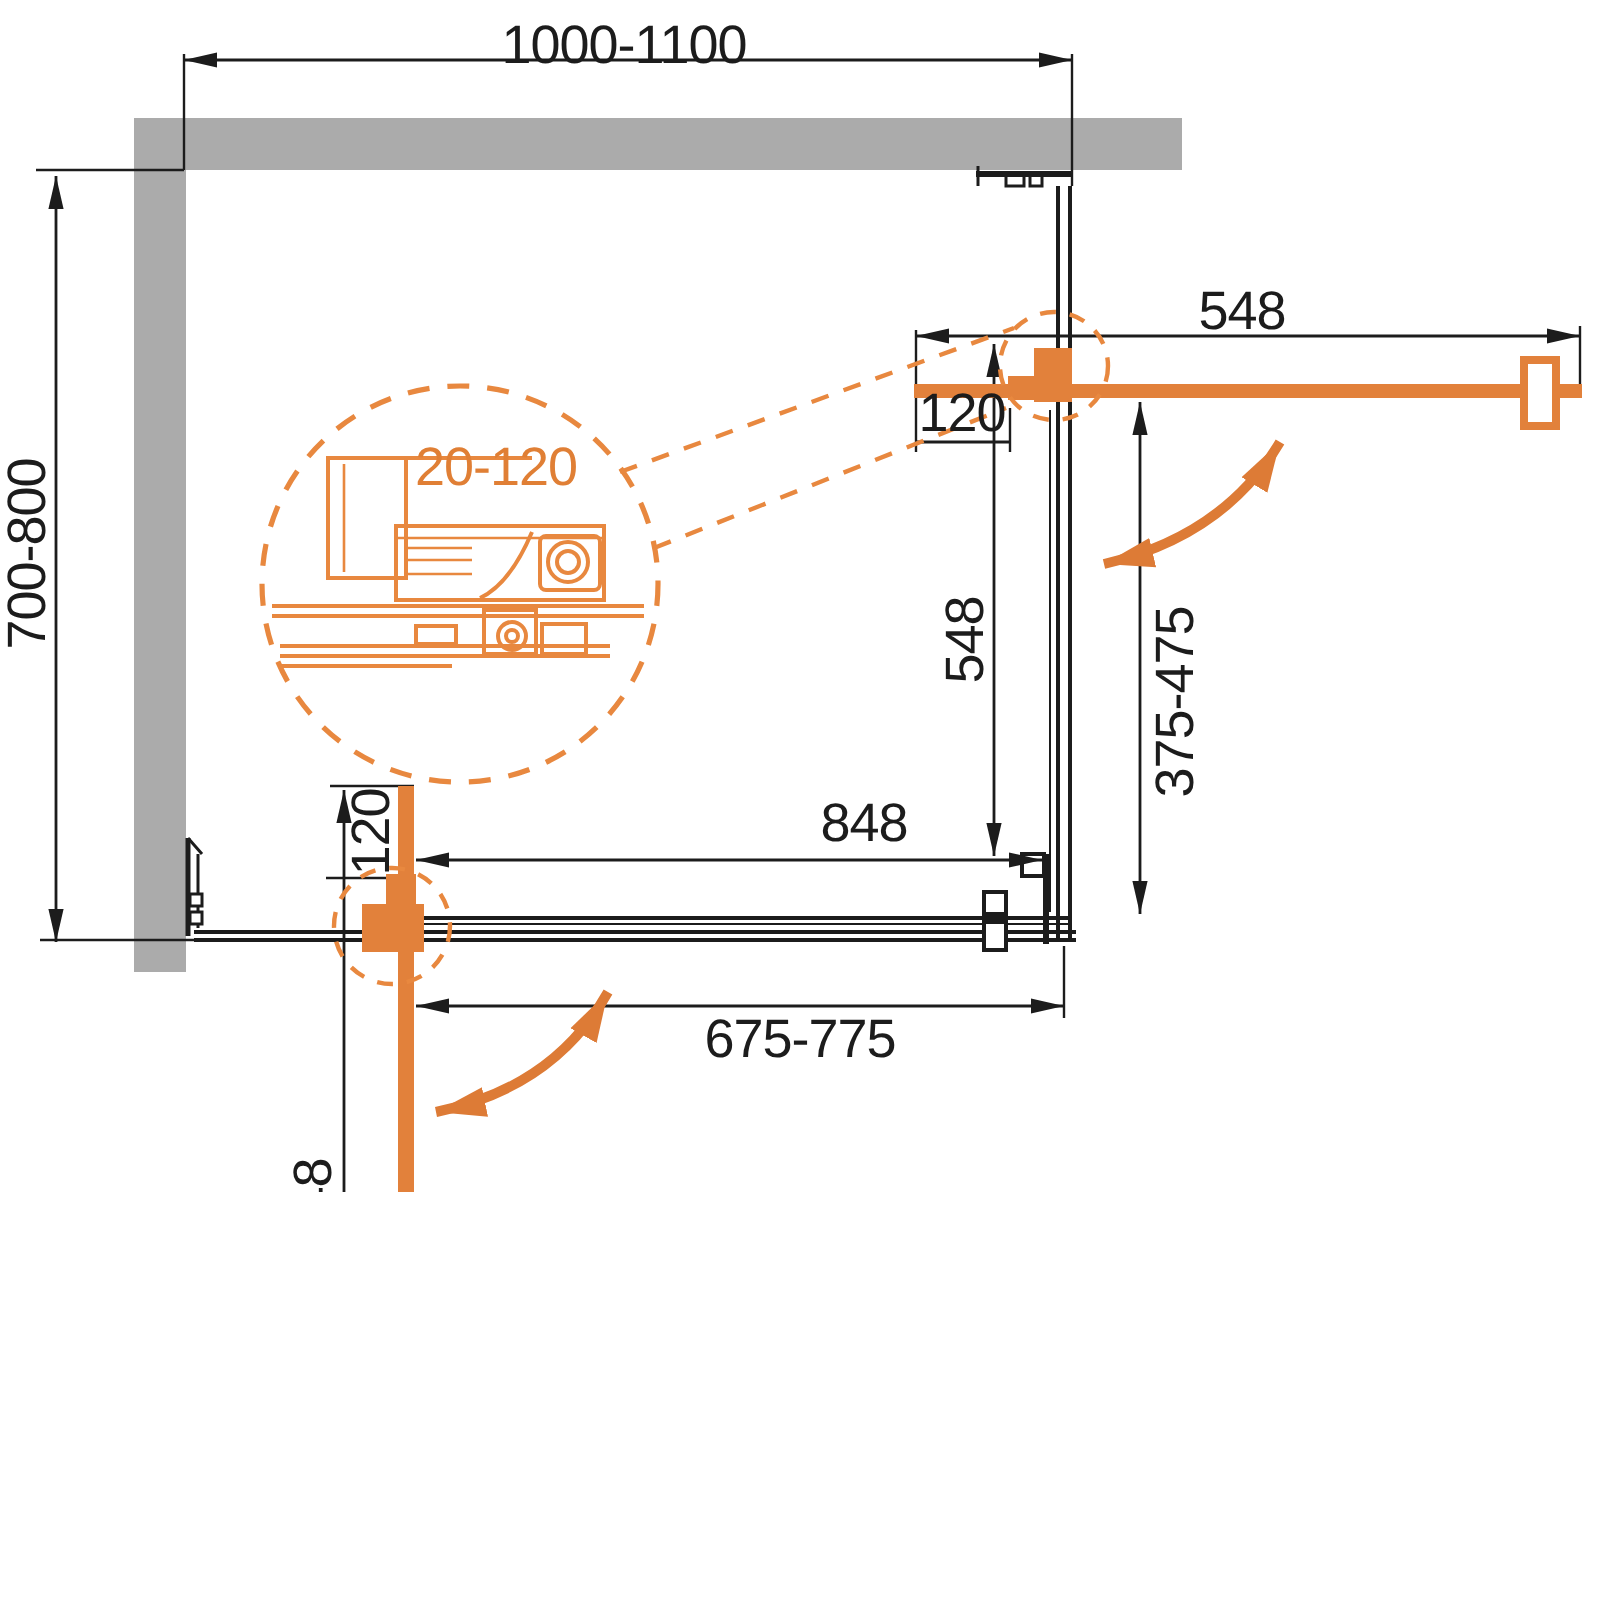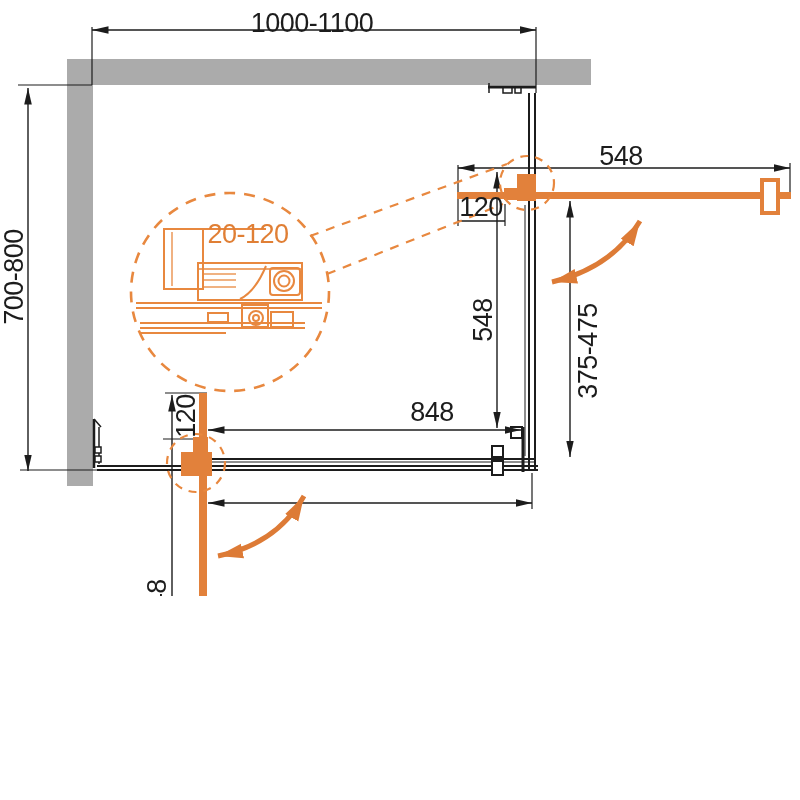--- a/index.html
+++ b/index.html
@@ -133,17 +133,18 @@
   </g>
 </svg>
 
 <span class="dim-label" style="left:312px;top:23px">1000-1100</span>
 <span class="dim-label vert" style="left:14px;top:277px">700-800</span>
 <span class="dim-label" style="left:621px;top:156px">548</span>
 <span class="dim-label" style="left:481px;top:207px">120</span>
 <span class="dim-label vert" style="left:483px;top:320px">548</span>
 <span class="dim-label vert" style="left:588px;top:351px">375-475</span>
 <span class="dim-label" style="left:432px;top:412px">848</span>
+<span class="dim-label" style="left:400px;top:520px">675-775</span>
 <span class="dim-label vert" style="left:157px;top:601px">848</span>
 <span class="dim-label vert" style="left:186px;top:416px">120</span>
 <span class="dim-label orange" style="left:248px;top:234px">20-120</span>
 
 </div>
 
 </body></html>

